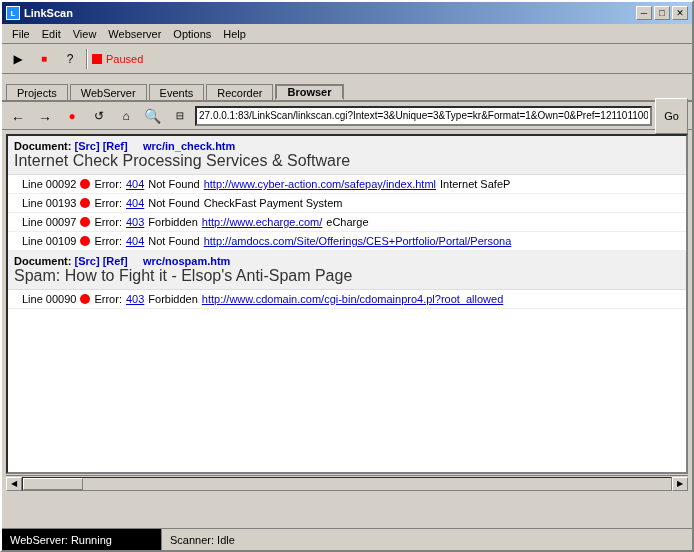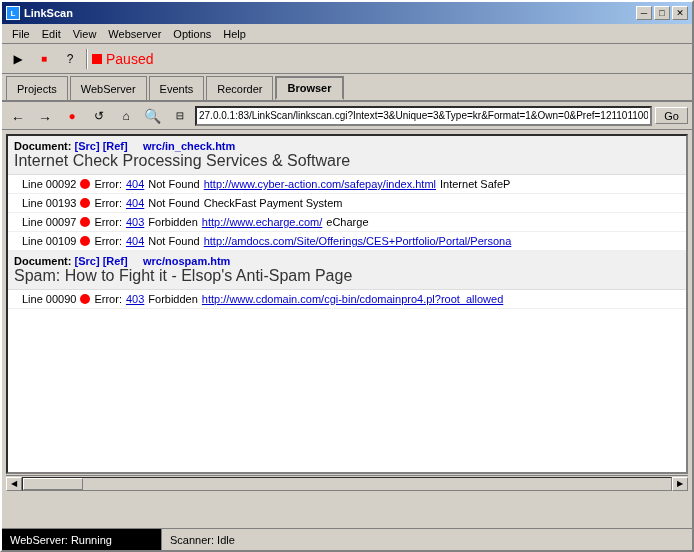--- a/index.html
+++ b/index.html
@@ -113,21 +113,21 @@
       border-bottom: 2px solid #808080;
     }
     .tab {
       padding: 3px 10px;
       border: 1px solid #808080;
       border-bottom: none;
       background: #d4d0c8;
       cursor: pointer;
       font-size: 11px;
       margin-right: 2px;
-      height: 24px;
+      height: 16px;
       display: flex;
       align-items: center;
     }
     .tab.active {
       background: #d4d0c8;
       font-weight: bold;
       border: 2px solid #808080;
       border-bottom: 2px solid #d4d0c8;
       z-index: 1;
     }
@@ -135,21 +135,21 @@
       flex: 1;
       height: 20px;
       border: 2px inset #808080;
       background: white;
       font-size: 10px;
       padding: 0 2px;
       font-family: 'MS Sans Serif', Arial, sans-serif;
     }
     .go-btn {
       padding: 2px 8px;
-      height: 17px;
+      height: 36px;
       background: #d4d0c8;
       border: 1px solid #fff;
       border-right-color: #808080;
       border-bottom-color: #808080;
       cursor: pointer;
       font-size: 11px;
     }
 
     
     .doc-row {
@@ -219,21 +219,21 @@
       min-width: 160px;
     }
     .status-section.idle {
       background: #d4d0c8;
       color: black;
       flex: 1;
     }
 
     .paused-label {
       color: red;
-      font-size: 14px;
+      font-size: 11px;
       display: flex;
       align-items: center;
       gap: 4px;
     }
 
     .hscroll-bar {
       height: 16px;
       background: #d4d0c8;
       display: flex;
       align-items: center;

